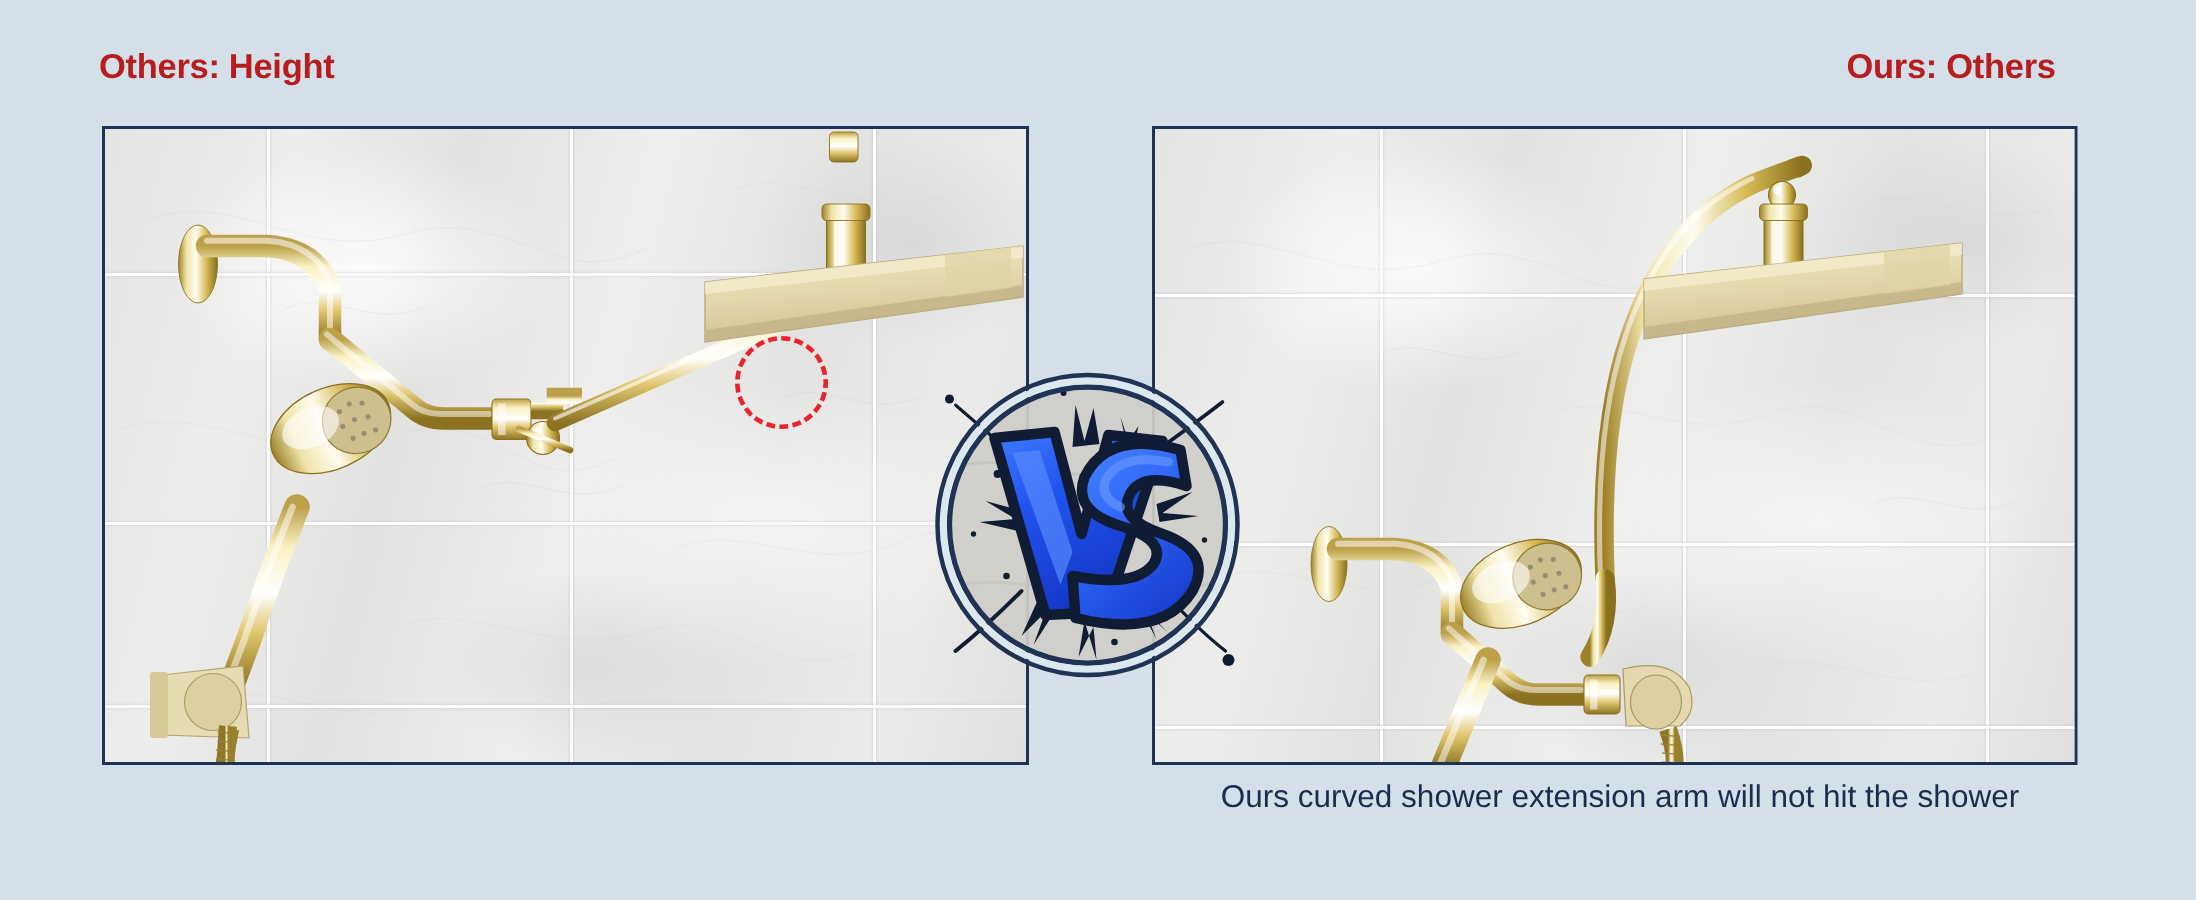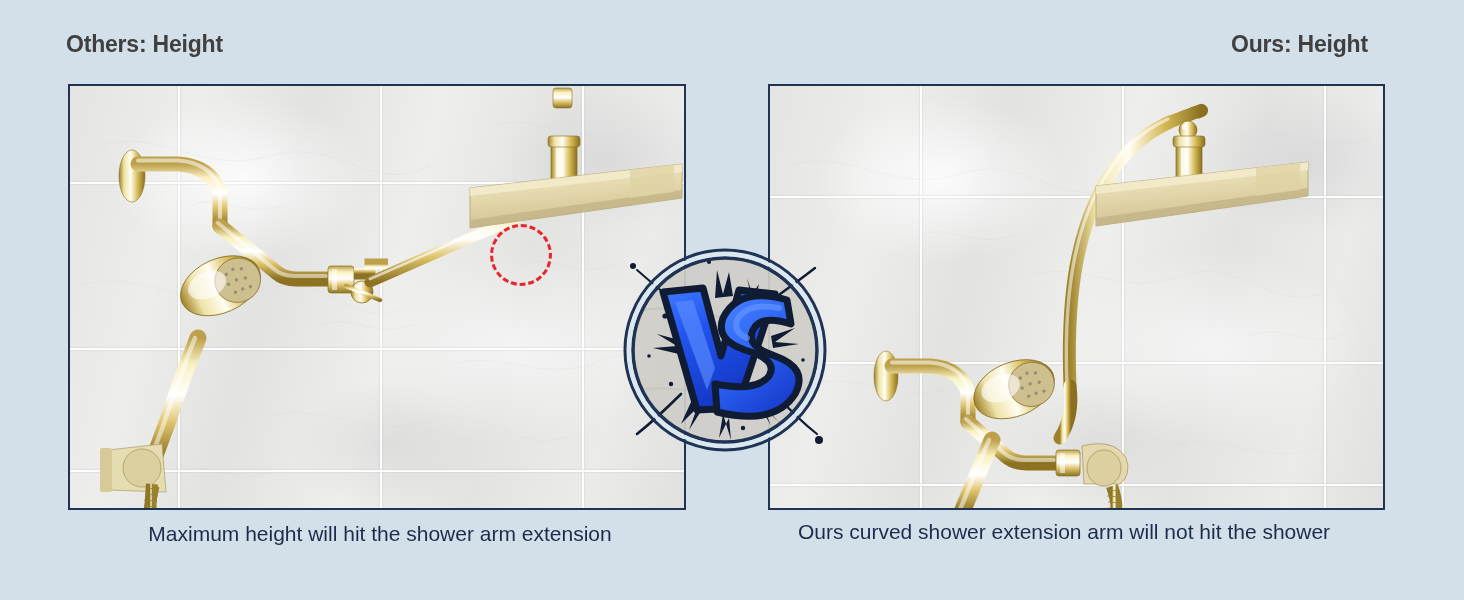--- a/index.html
+++ b/index.html
@@ -20,21 +20,21 @@
     inset: 0;
     width: 1464px;
     height: 600px;
   }
 
   
   .heading {
     position: absolute;
     font-size: 23px;
     font-weight: bold;
-    color: #404040;
+    color: #b91c1c;
     letter-spacing: -0.2px;
     white-space: nowrap;
   }
   .heading-left  { left: 66px; top: 31px; }
   .heading-right { left: 1231px; top: 31px; }
 
   
   .panel {
     position: absolute;
     border: 2px solid #1f3354;
@@ -109,31 +109,31 @@
 
   
   .caption {
     position: absolute;
     color: #1c2c4c;
     font-size: 21px;
     line-height: 31px;
     text-align: center;
   }
   .caption-left  { left: 60px;  top: 518px; width: 640px; }
-  .caption-right { left: 728px; top: 516px; width: 672px; }
+  .caption-right { left: 744px; top: 516px; width: 672px; }
   .caption-line { display: block; white-space: nowrap; }
 </style>
 </head>
 <body>
 
 <div class="stage">
 
   <div class="heading heading-left">Others: Height</div>
 
-  <div class="heading heading-right">Ours: Height</div>
+  <div class="heading heading-right">Ours: Others</div>
 
   <div class="panel panel-left">
     <div class="wall"></div>
 
     <svg class="wall-veins" width="618" height="426" viewBox="0 0 618 426">
       <g stroke="#c9c9ca" fill="none" stroke-width="1">
         <path d="M30 60 C 90 40, 130 90, 200 70 S 300 110, 360 80" opacity="0.35"></path>
         <path d="M10 200 C 70 180, 120 230, 190 205 S 280 250, 340 220" opacity="0.3"></path>
         <path d="M380 280 C 430 260, 470 300, 530 275 S 600 310, 615 290" opacity="0.3"></path>
         <path d="M200 330 C 250 315, 300 355, 360 335 S 440 370, 500 350" opacity="0.25"></path>
@@ -428,21 +428,18 @@
       <path d="M168 56 Q 120 42 104 74 Q 96 96 126 106 Q 160 116 150 132 Q 138 148 96 140
                L 98 168 Q 156 182 176 150 Q 190 124 156 112 Q 126 102 134 86 Q 142 70 172 80 Z" fill="url(#vsBlue2)" stroke="#101c33" stroke-width="7" stroke-linejoin="round"></path>
       <path d="M160 64 Q 128 58 118 76 Q 114 88 128 94" fill="none" stroke="#6b9aff" stroke-width="6" opacity="0.6" stroke-linecap="round"></path>
 
       <circle cx="106" cy="106" r="92" fill="none" stroke="#1f3354" stroke-width="3.5"></circle>
       <circle cx="106" cy="106" r="100" fill="none" stroke="#1f3354" stroke-width="3"></circle>
       <circle cx="106" cy="106" r="96" fill="none" stroke="#dce8f0" stroke-width="4"></circle>
     </svg>
   </div>
 
-  <div class="caption caption-left">
-    <span class="caption-line">Maximum height will hit the shower arm extension</span>
-  </div>
 
   <div class="caption caption-right">
     <span class="caption-line">Ours curved shower extension arm will not hit the shower</span>
   </div>
 
 </div>
 
 </body></html>

